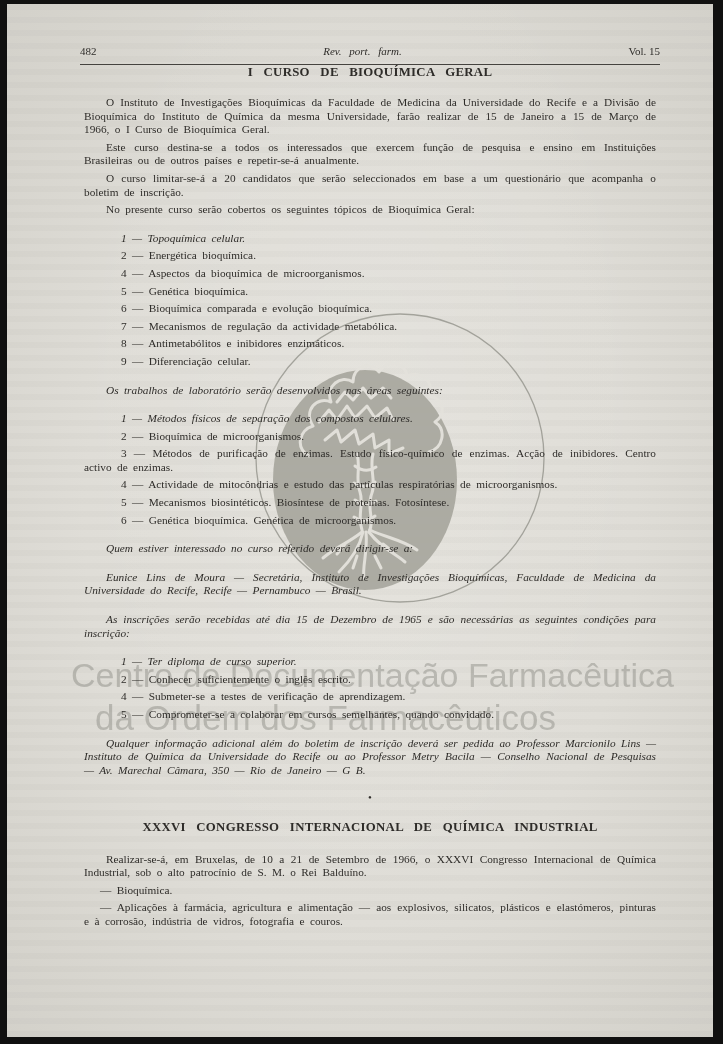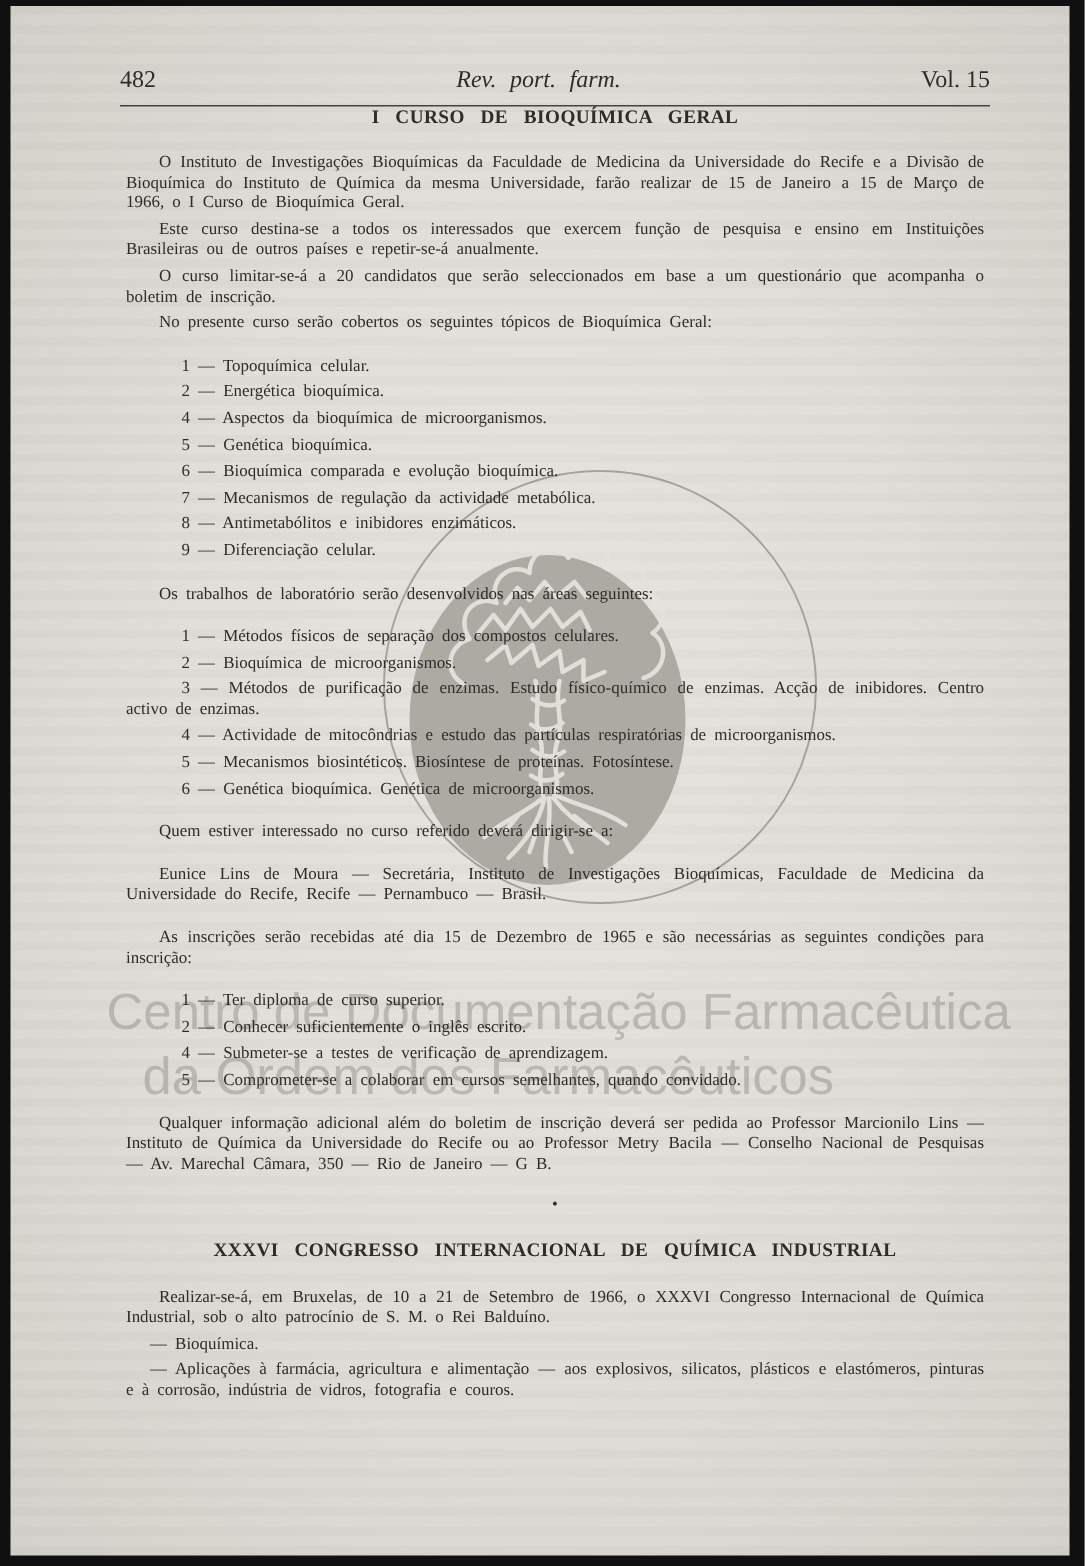--- a/index.html
+++ b/index.html
@@ -27,33 +27,33 @@
   .watermark{
     position:absolute;z-index:1;
     font-family:"Liberation Sans",sans-serif;
     color:rgba(128,128,122,0.42);
     white-space:nowrap;
   }
   .wm1{left:64px;top:652px;font-size:34px;}
   .wm2{left:0;top:694px;width:637px;text-align:center;font-size:35px;}
   .content{position:absolute;left:73px;top:0;width:580px;z-index:2;color:#2e2c29;}
   .hdr{display:flex;justify-content:space-between;align-items:baseline;
-       margin-top:41px;font-size:16px;}
+       margin-top:41px;font-size:11px;}
   .hdr .journal{font-style:italic;word-spacing:5px;}
   .rule{border-bottom:1.8px solid #45433f;margin-top:7px;}
   h1,h2{margin:0;text-align:center;font-size:12.8px;font-weight:bold;
         word-spacing:7px;letter-spacing:.3px;}
   h1{}
   h2{margin-top:16px;}
   .body{font-size:11.3px;line-height:13.6px;text-align:justify;word-spacing:2.6px;}
   .body p{margin:4px;}
   .p{text-indent:22px;}
   .dash{text-indent:16px;}
   .li{text-indent:37px;}
-  .gap{margin-top:15px !important;}
+  .gap{margin-top:15px !important;font-style:italic;}
   .first{margin-top:16px !important;}
   .bullet{text-align:center;margin-top:14px !important;font-size:11px;letter-spacing:0;}
   .congress-p1{margin-top:18px !important;}
 </style>
 </head>
 <body>
 
 <div class="scan">
   <div class="paper">
 

